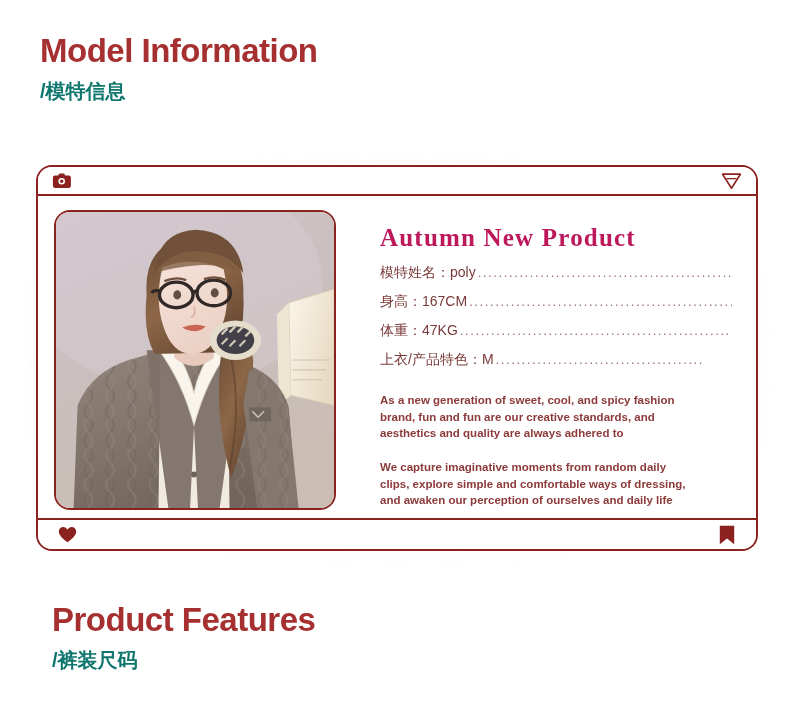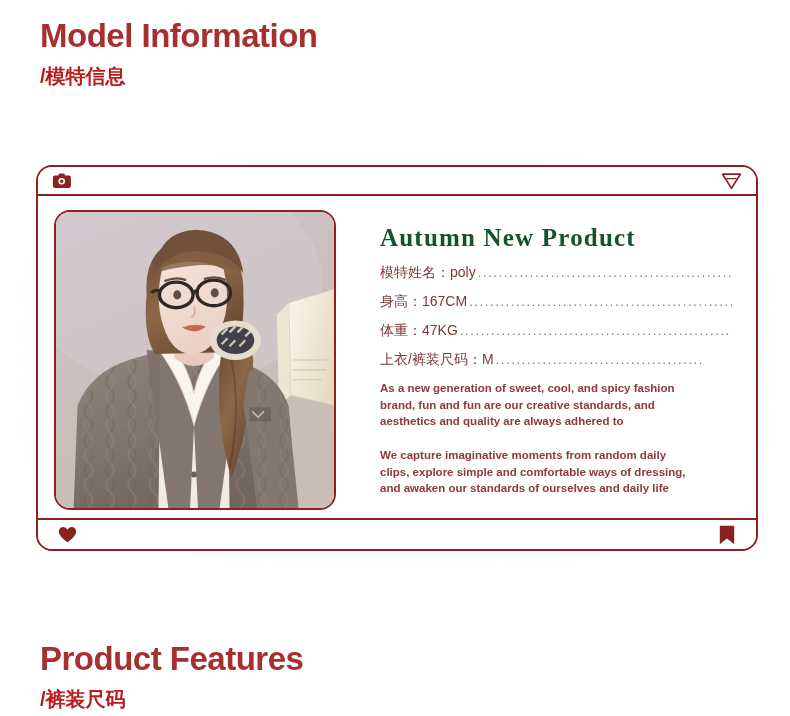--- a/index.html
+++ b/index.html
@@ -24,28 +24,28 @@
     font-weight: bold;
     letter-spacing: -0.5px;
     color: #a63030;
     line-height: 1.12;
     white-space: nowrap;
   }
   .section-heading .title-cn {
     font-family: "Liberation Sans", sans-serif;
     font-size: 20px;
     font-weight: bold;
-    color: #b91c1c;
+    color: #0f766e;
     margin-top: 10px;
     line-height: 1.1;
     white-space: nowrap;
   }
 
-  #heading-model { top: 18px; }
-  #heading-features { top: 641px; }
+  #heading-model { top: 33px; }
+  #heading-features { top: 602px; margin-left: 12px; }
 
   
   .card-wrap {
     position: absolute;
     left: 36px;
     top: 165px;
     width: 722px;
     height: 386px;
   }
   .card-glow {
@@ -132,21 +132,21 @@
     flex: 1 1 auto;
     padding-left: 44px;
     padding-right: 8px;
     padding-top: 14px;
     min-width: 0;
   }
   .product-title {
     font-family: "Liberation Serif", serif;
     font-size: 25px;
     font-weight: bold;
-    color: #14532d;
+    color: #be185d;
     letter-spacing: 1.2px;
     white-space: nowrap;
     margin-bottom: 12px;
   }
 
   .spec-row {
     display: flex;
     align-items: baseline;
     font-size: 14px;
     color: #7b3a3a;
@@ -168,21 +168,21 @@
     margin-left: 2px;
   }
 
   .para {
     font-size: 11.5px;
     line-height: 1.45;
     color: #8c3a3a;
     font-weight: bold;
     max-width: 312px;
   }
-  #para-1 { }
+  #para-1 { margin-top: 12px; }
   #para-2 { margin-top: 17px; }
 </style>
 </head>
 <body>
 
 <div class="section-heading" id="heading-model">
   <div class="title-en">Model Information</div>
   <div class="title-cn">/模特信息</div>
 </div>
 
@@ -315,26 +315,26 @@
         </div>
         <div class="spec-row">
           <span class="spec-label">身高：167CM</span>
           <span class="spec-dots">......................................................</span>
         </div>
         <div class="spec-row">
           <span class="spec-label">体重：47KG</span>
           <span class="spec-dots">.......................................................</span>
         </div>
         <div class="spec-row">
-          <span class="spec-label">上衣/裤装尺码：M</span>
+          <span class="spec-label">上衣/产品特色：M</span>
           <span class="spec-dots">........................................</span>
         </div>
 
         <div class="para" id="para-1">As a new generation of sweet, cool, and spicy fashion brand, fun and fun are our creative standards, and aesthetics and quality are always adhered to</div>
-        <div class="para" id="para-2">We capture imaginative moments from random daily clips, explore simple and comfortable ways of dressing, and awaken our standards of ourselves and daily life</div>
+        <div class="para" id="para-2">We capture imaginative moments from random daily clips, explore simple and comfortable ways of dressing, and awaken our perception of ourselves and daily life</div>
       </div>
     </div>
 
     <div class="card-footer">
       <span class="icon-btn">
         <svg width="19" height="17" viewBox="0 0 19 17">
           <path d="M9.5 16.2 C9.5 16.2 0.8 10.6 0.8 5.5 C0.8 2.7 2.9 0.9 5.2 0.9 C7 0.9 8.7 2.1 9.5 3.6 C10.3 2.1 12 0.9 13.8 0.9 C16.1 0.9 18.2 2.7 18.2 5.5 C18.2 10.6 9.5 16.2 9.5 16.2 Z" fill="#8c2220"></path>
         </svg>
       </span>
       <span class="icon-btn">

